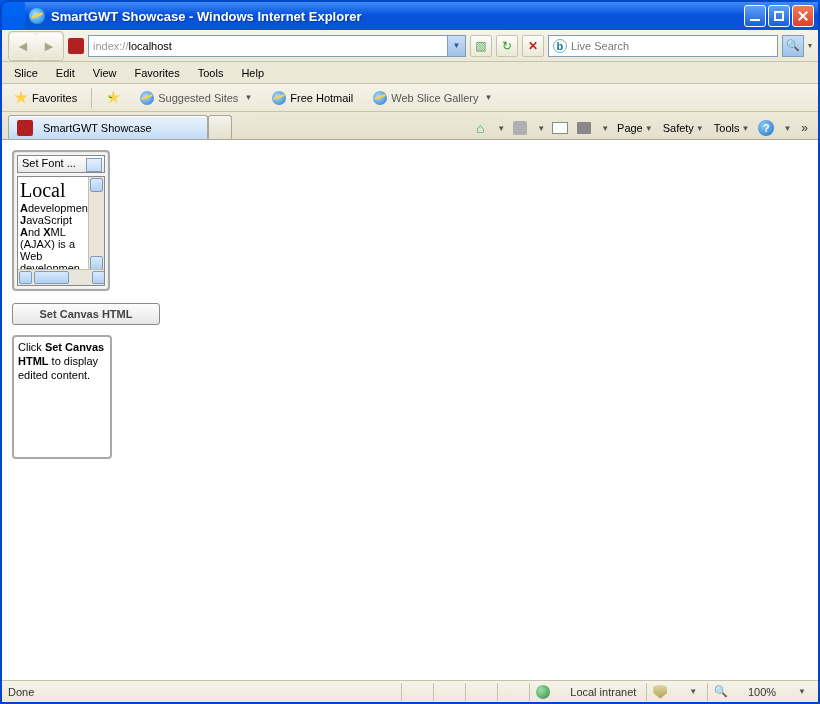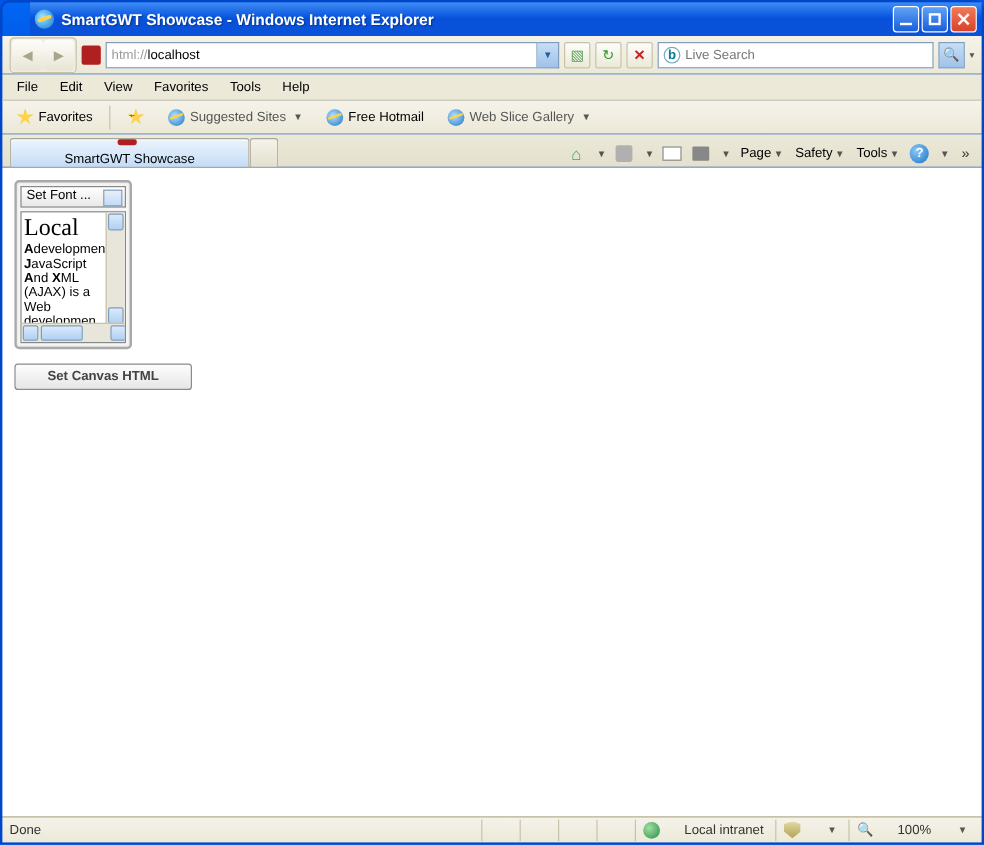--- a/index.html
+++ b/index.html
@@ -128,21 +128,21 @@
 .tab-bar {
   height:28px; background:linear-gradient(to bottom,#ece9d8,#e3e0ce); border-bottom:1px solid #aca899;
   display:flex; align-items:flex-end; padding:0 6px; gap:0;
 }
 .tab {
   height:24px; min-width:200px; background:linear-gradient(to bottom,#fdf7e4,#f2e8c4 40%, #e8deb2);
   border:1px solid #aca899; border-bottom:none; border-radius:3px 3px 0 0;
   display:flex; align-items:center; padding:0 8px; gap:6px; font-size:11px;
   box-shadow: inset 0 1px 0 #fff;
 }
-.tab.active { background:linear-gradient(to bottom,#eaf3fd,#d5e7fa 60%, #c2dbf6);flex-direction:column; }
+.tab.active { background:linear-gradient(to bottom,#eaf3fd,#d5e7fa 60%, #c2dbf6); }
 .tab-blank { height:24px; width:24px; background:linear-gradient(to bottom,#f5f3ea,#e3e0ce); border:1px solid #aca899; border-bottom:none; border-radius:3px 3px 0 0;}
 .tab-right { margin-left:auto; display:flex; align-items:center; gap:6px; padding-bottom:2px;}
 .toolbar-icon {
   width:18px;height:18px; display:flex;align-items:center;justify-content:center;
 }
 .home-icon{color:#3a6; font-size:14px;}
 .feed-icon{width:14px;height:14px;background:#b0b0b0;border-radius:2px;}
 .mail-icon{width:16px;height:12px;border:1px solid #888;background:#fff;}
 .print-icon{width:14px;height:12px;background:#888;border-radius:1px;}
 .help-icon{width:16px;height:16px;border-radius:50%;background:radial-gradient(circle at 35% 35%, #8cc8f5, #1a73c8);display:flex;align-items:center;justify-content:center;color:#fff;font-weight:bold;font-size:11px;}
@@ -232,38 +232,38 @@
   </div>
 
   <div class="nav-toolbar">
     <div class="nav-arrow-group">
       <div class="nav-arrow">◄</div>
       <div class="nav-arrow">►</div>
     </div>
     <div class="address-wrap">
       <span class="mini-icon"></span>
       <div class="address-bar">
-        <span>html://</span>
+        <span>index://</span>
           <span class="host">localhost</span>
       </div>
       <div class="addr-drop">▼</div>
     </div>
     <div class="small-btn" style="color:#5aa05a;">▧</div>
     <div class="small-btn refresh">↻</div>
     <div class="small-btn stop">✕</div>
     <div class="search-box">
       <span class="search-prov">b</span>
       <span>Live Search</span>
     </div>
     <div class="search-go">🔍</div>
     <span style="font-size:8px;color:#555;">▾</span>
   </div>
 
   <div class="menu-bar">
-    <span class="menu-item">File</span>
+    <span class="menu-item">Slice</span>
     <span class="menu-item">Edit</span>
     <span class="menu-item">View</span>
     <span class="menu-item">Favorites</span>
     <span class="menu-item">Tools</span>
     <span class="menu-item">Help</span>
   </div>
 
   <div class="fav-bar">
     <div class="fav-btn">
       <span class="star-icon"></span>
@@ -354,20 +354,23 @@
             <div class="hthumb"></div>
             <div class="arrr"></div>
           </div>
       </div>
     </div>
 
     <div class="set-button">
       <span>Set Canvas HTML</span>
     </div>
 
+    <div class="canvas-box">
+      <span>Click </span><b>Set Canvas HTML</b><span> to display edited content.</span>
+    </div>
 
   </div>
 
   <div class="status-bar">
     <span>Done</span>
     <span class="spacer"></span>
     <span class="status-cell empty"></span>
     <span class="status-cell empty"></span>
     <span class="status-cell empty"></span>
     <span class="status-cell empty"></span>

